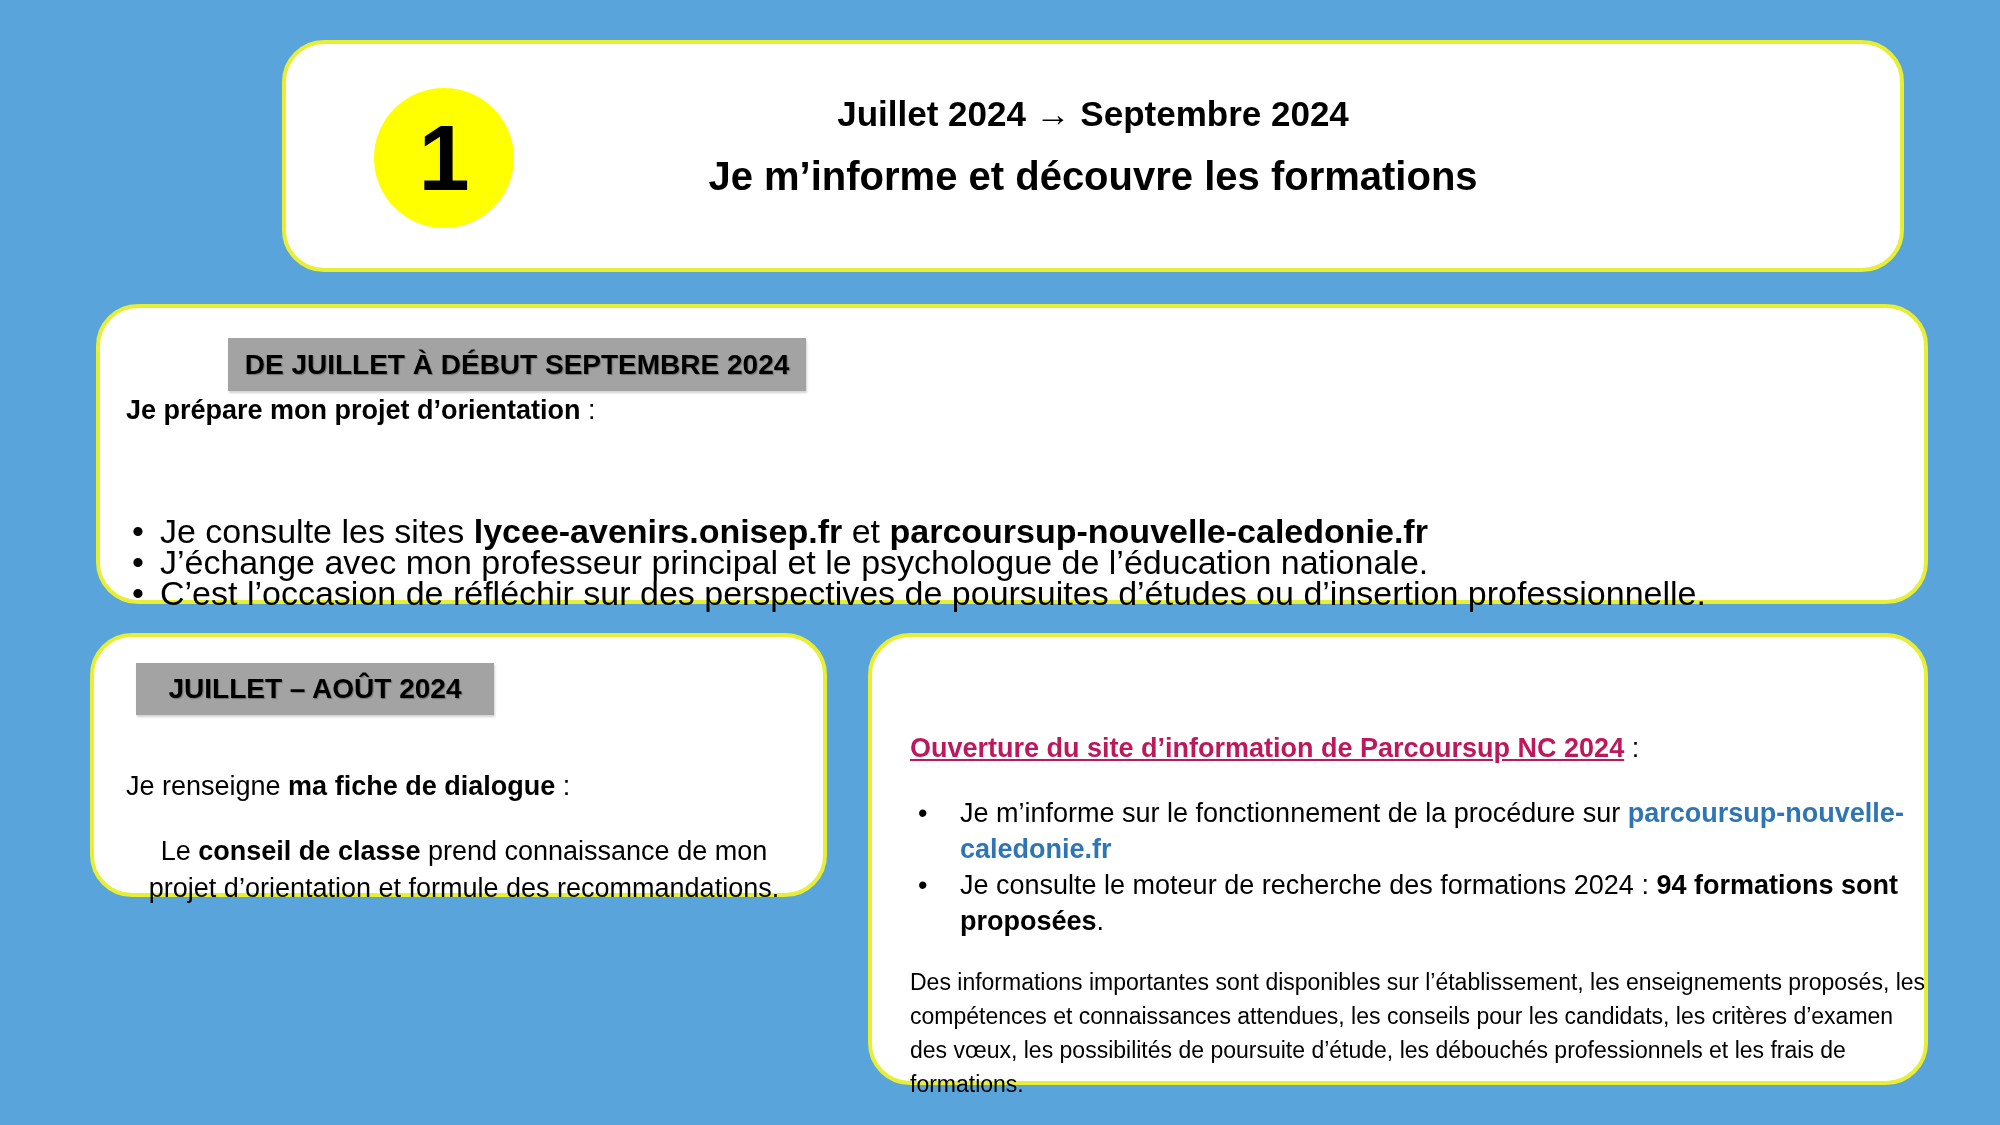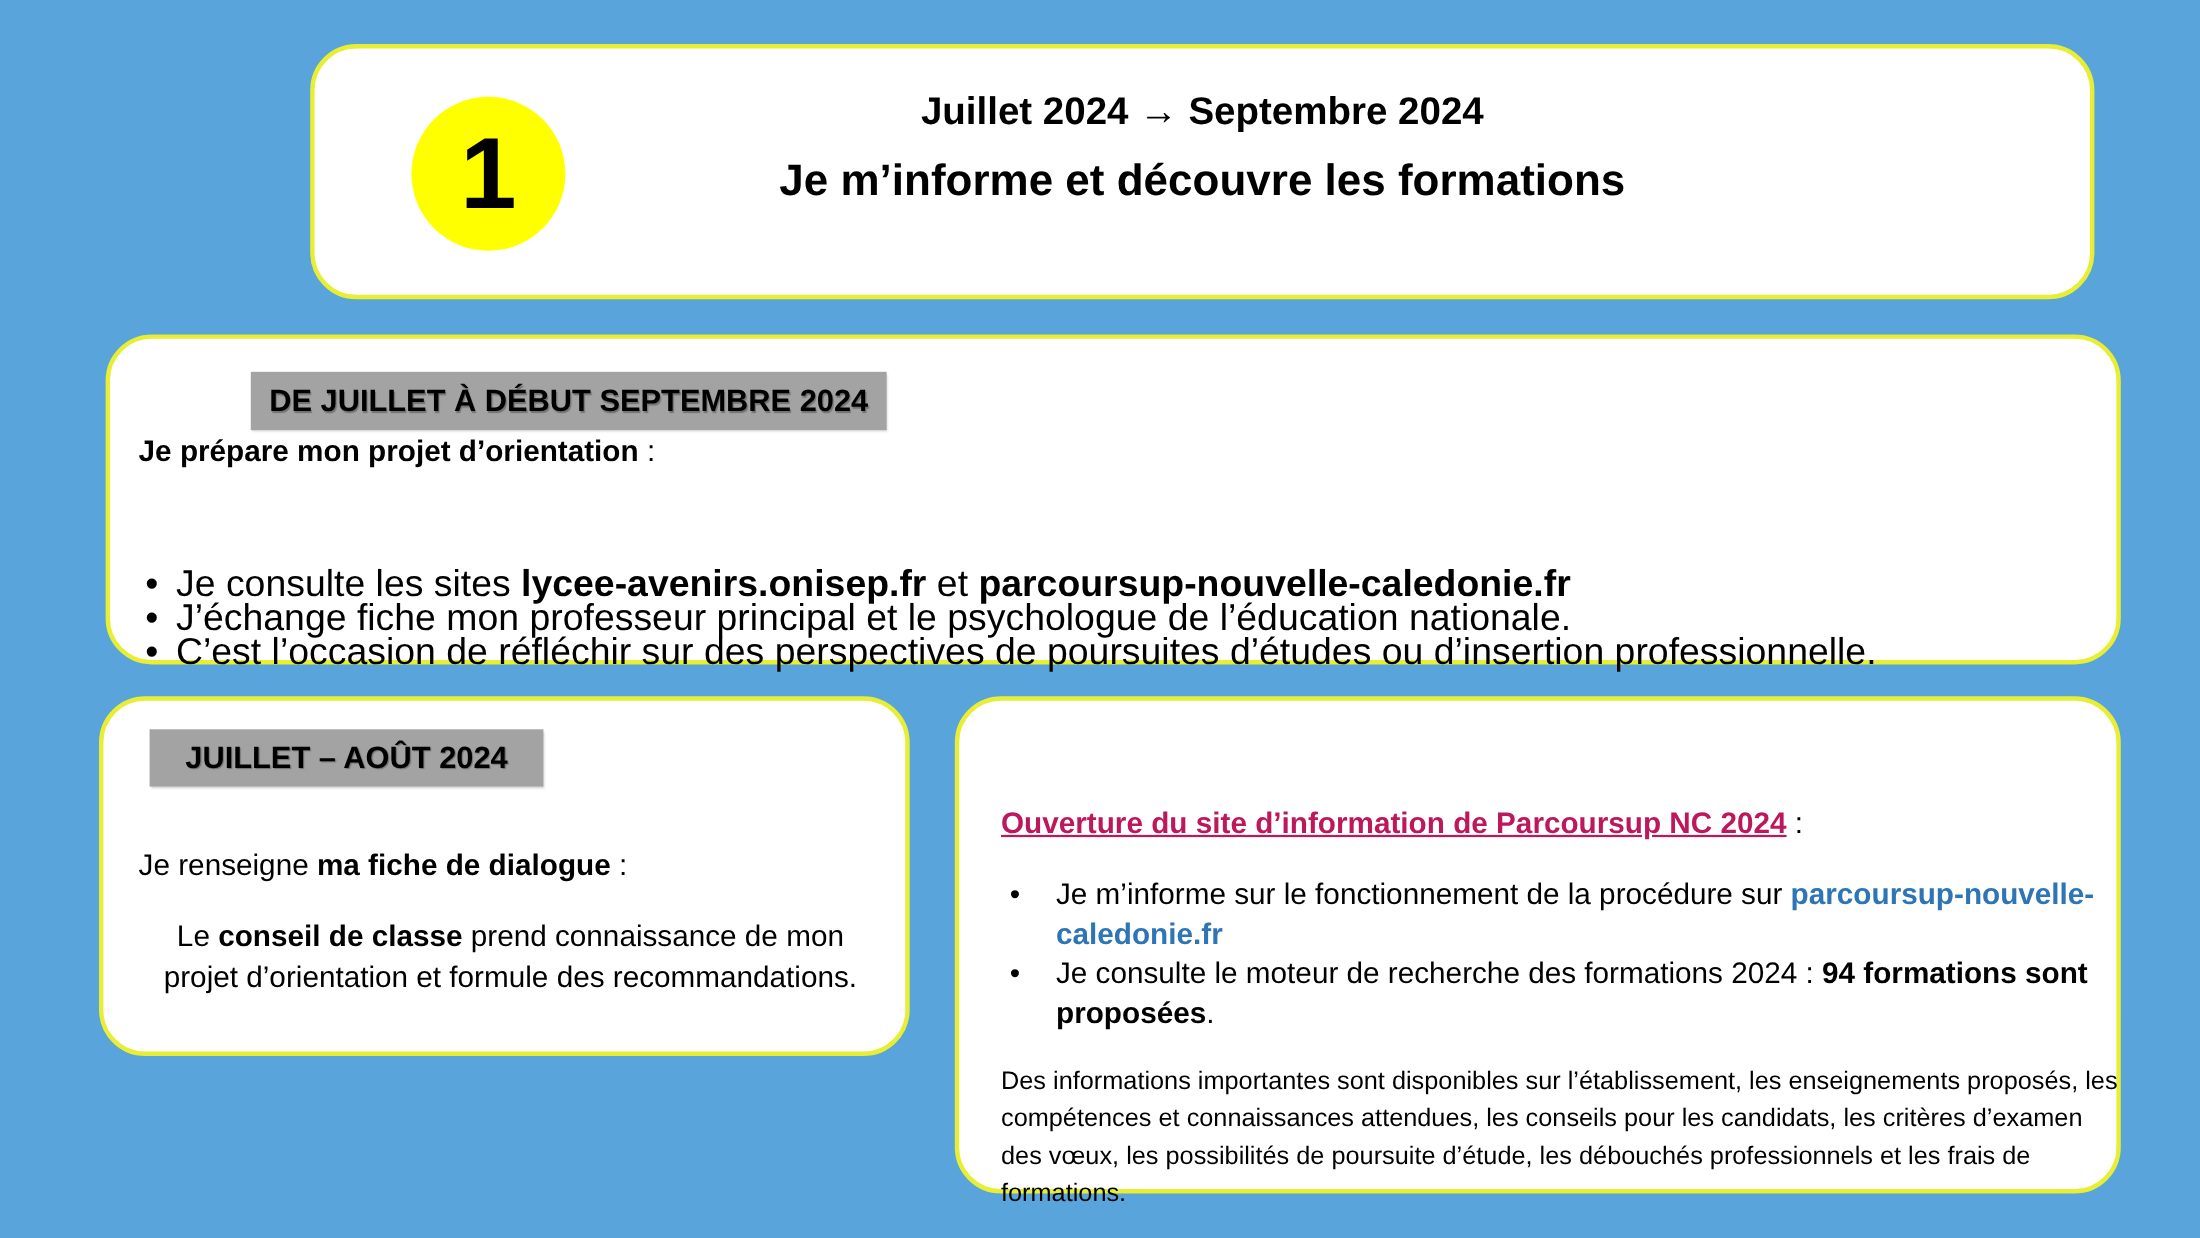--- a/index.html
+++ b/index.html
@@ -29,21 +29,21 @@
     position: absolute;
     left: 88px; top: 44px;
     width: 140px; height: 140px;
     background: #FFFF00;
     border-radius: 50%;
     display: flex; align-items: center; justify-content: center;
     font-size: 92px; font-weight: bold; color: #000;
   }
   .header-text {
     position: absolute; left: 0; top: 0; width: 100%;
-    text-align: center; padding-top: 36px;
+    text-align: center; padding-top: 48px;
   }
   .kicker { font-size: 35px; font-weight: bold; line-height: 44px; }
   .big-title { margin: 8px 0 0 0; font-size: 40px; font-weight: bold; line-height: 64px; }
   
   .label {
     position: absolute;
     background: #a3a3a3;
     text-align: center;
     font-weight: bold;
     font-size: 28px;
@@ -53,21 +53,21 @@
   }
   
   .info-card { left: 96px; top: 304px; width: 1832px; height: 300px; }
   .info-card .label { left: 128px; top: 30px; width: 578px; height: 53px; line-height: 53px; }
   .info-card .intro { position: absolute; left: 26px; top: 86px; margin: 0; font-size: 27px; line-height: 32px; }
   .bullets { list-style: none; margin: 0; padding: 0; position: absolute; }
   .bullets li { position: relative; padding-left: 34px; }
   .bullets li::before { content: "\2022"; position: absolute; left: 6px; }
   .info-card .bullets { left: 26px; top: 164px; font-size: 34px; line-height: 31px; margin-top: 44px; }
   
-  .dialogue-card { left: 90px; top: 633px; width: 737px; height: 327px; }
+  .dialogue-card { left: 90px; top: 633px; width: 737px; height: 264px; }
   .dialogue-card .label { left: 42px; top: 26px; width: 358px; height: 52px; line-height: 52px; }
   .dialogue-card .p1 { position: absolute; left: 32px; top: 132px; margin: 0; font-size: 27px; line-height: 34px; }
   .dialogue-card .p2 { position: absolute; left: 32px; top: 196px; width: 676px; margin: 0; font-size: 27px; line-height: 37px; text-align: center; }
   
   .opening-card { left: 868px; top: 633px; width: 1060px; height: 452px; }
   .opening-card .label { left: 84px; top: 24px; width: 336px; height: 54px; line-height: 54px; }
   .opening-card .heading { position: absolute; left: 38px; top: 94px; margin: 0; font-size: 27px; line-height: 34px; }
   .link { color: #be185d; font-weight: bold; text-decoration: underline; cursor: pointer; }
   .link-plain { color: #2E75B6; font-weight: bold; text-decoration: none; cursor: pointer; }
   .opening-card .bullets { left: 40px; top: 158px; width: 1005px; font-size: 27px; line-height: 36px; }
@@ -89,21 +89,21 @@
       <div class="kicker">Juillet 2024 → Septembre 2024</div>
       <h1 class="big-title">Je m’informe et découvre les formations</h1>
     </div>
   </section>
 
   <section class="card info-card">
     <div class="label">DE JUILLET À DÉBUT SEPTEMBRE 2024</div>
     <p class="intro"><strong>Je prépare mon projet d’orientation</strong><span> :</span></p>
     <ul class="bullets">
       <li><span>Je consulte les sites </span><strong>lycee-avenirs.onisep.fr</strong><span> et </span><strong>parcoursup-nouvelle-caledonie.fr</strong></li>
-      <li>J’échange fiche mon professeur principal et le psychologue de l’éducation nationale.</li>
+      <li>J’échange avec mon professeur principal et le psychologue de l’éducation nationale.</li>
       <li>C’est l’occasion de réfléchir sur des perspectives de poursuites d’études ou d’insertion professionnelle.</li>
     </ul>
   </section>
 
   <section class="card dialogue-card">
     <div class="label">JUILLET – AOÛT 2024</div>
     <p class="p1"><span>Je renseigne </span><strong>ma fiche de dialogue</strong><span> :</span></p>
     <p class="p2"><span>Le </span><strong>conseil de classe</strong><span> prend connaissance de mon projet d’orientation et formule des recommandations.</span></p>
   </section>
 

